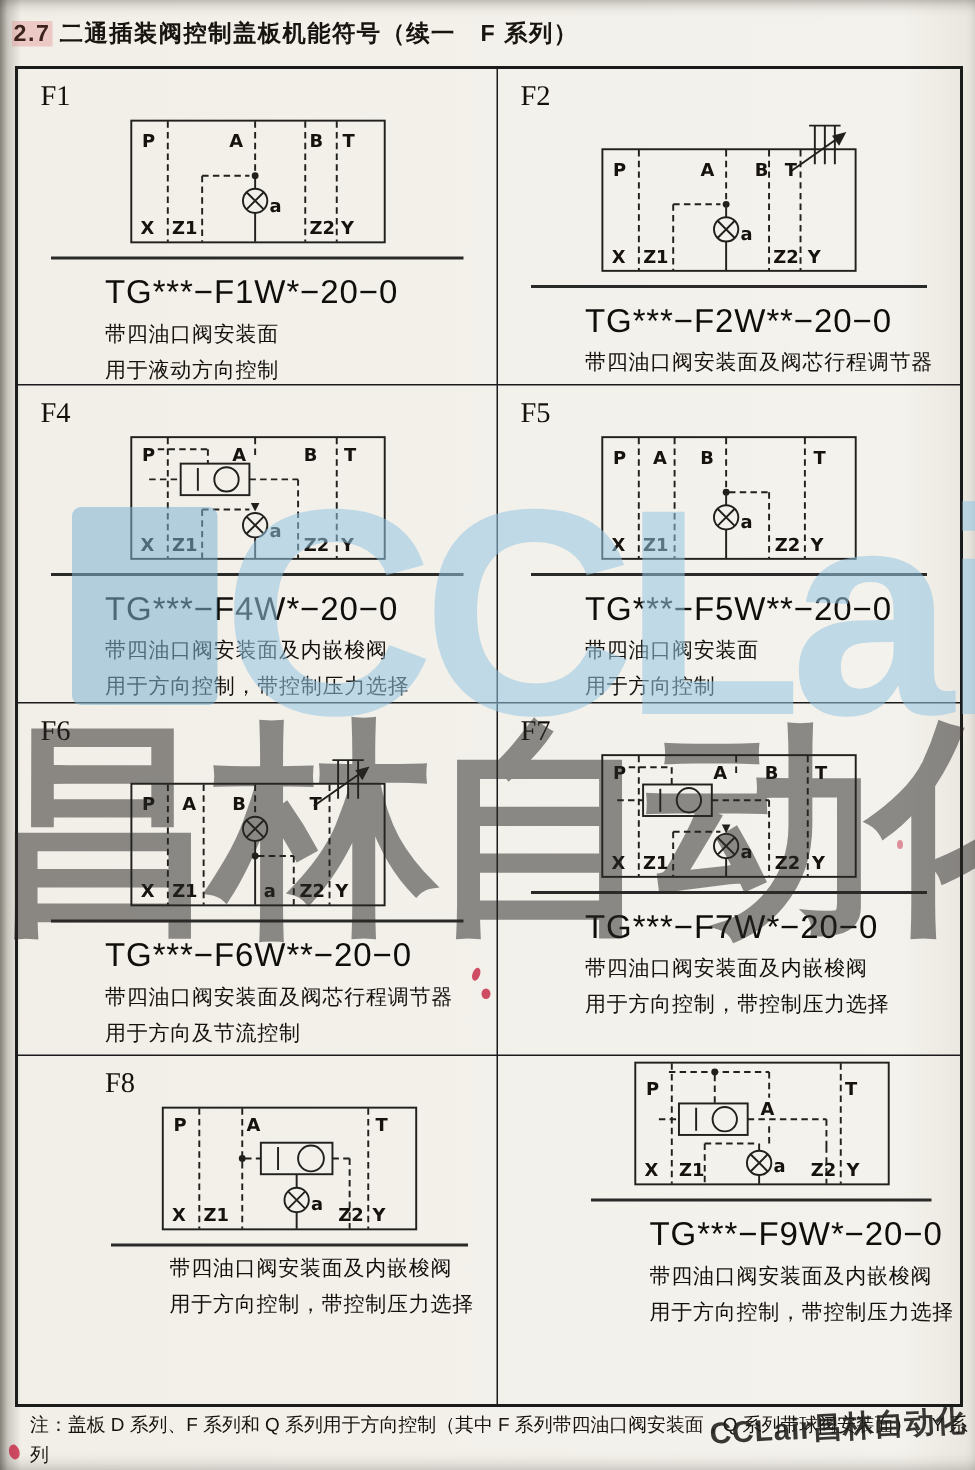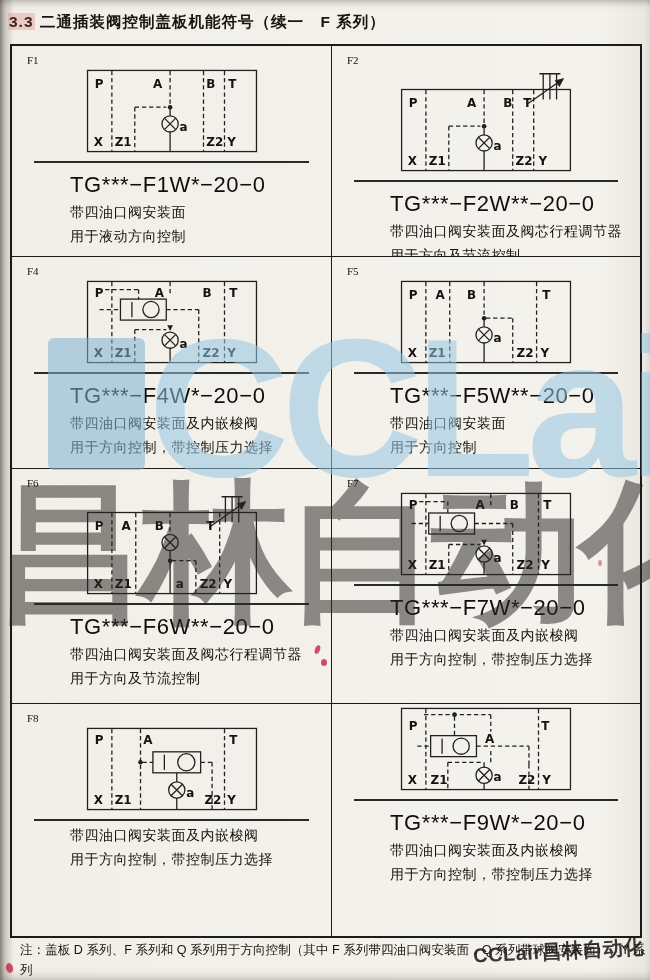--- a/index.html
+++ b/index.html
@@ -20,22 +20,22 @@
     font-size:15.5px;font-weight:bold;color:#18140f;letter-spacing:1px;
   }
   .page-title .sec{background:rgba(226,140,140,.38);padding:0 1px;color:#3c241c;}
   .valve-table{
     position:absolute;left:10px;top:44px;width:628px;height:890px;
     border:2.2px solid #1b1b1b;background:transparent;
     display:grid;grid-template-columns:320px 1fr;grid-template-rows:211px 212px 235px 1fr;
   }
   .cell{border-right:1.6px solid #1b1b1b;border-bottom:1.6px solid #1b1b1b;overflow:hidden;position:relative;}
   .cell:nth-child(2n){border-right:none;}
-  .cell:nth-child(n+7){border-bottom:none;}
-  .cell-label{font-family:"Liberation Serif","DejaVu Serif",serif;font-size:11px;color:#14110d;padding:8px 0 0 15px;}
+  .cell:nth-child(n+7){border-bottom:none;margin-left:43px;}
+  .cell-label{font-family:"Liberation Serif","DejaVu Serif",serif;font-size:19px;color:#14110d;padding:8px 0 0 15px;}
   .diagram{text-align:center;margin-top:3px;line-height:0;}
   .diagram svg{overflow:visible;}
   .sep{height:1.8px;background:#2a2a28;width:86%;margin:8px auto 0 auto;}
   .code{
     font-family:Liberation Sans, sans-serif;
     font-size:22px;color:#100e0b;margin:9px 0 0 58px;letter-spacing:.6px;white-space:nowrap;
   }
   .desc{font-size:14px;color:#15120e;margin:6px 0 0 58px;letter-spacing:.5px;white-space:nowrap;}
   
   .ln{stroke:#21201d;stroke-width:1.35;fill:none;}
@@ -58,21 +58,21 @@
   .pen1{left:315px;top:645px;width:5px;height:9px;transform:rotate(20deg);}
   .pen2{left:321px;top:659px;width:6px;height:7px;}
   .pen3{left:6px;top:963px;width:7px;height:10px;transform:rotate(-15deg);}
   .pen4{left:598px;top:560px;width:4px;height:6px;opacity:.6;}
 </style>
 </head>
 <body>
 
 <div class="page">
 
-  <div class="page-title"><span class="sec">3.3</span> <span>二通插装阀控制盖板机能符号（续一　F 系列）</span></div>
+  <div class="page-title"><span class="sec">2.7</span> <span>二通插装阀控制盖板机能符号（续一　F 系列）</span></div>
 
   <div class="valve-table">
 
     <div class="cell">
       <div class="cell-label">F1</div>
       <div class="diagram">
         <svg width="172" height="84" viewBox="0 0 180 88">
           <rect class="ln" x="1.5" y="1.5" width="177" height="85"></rect>
           <path class="dl" d="M27,2 V86 M51,40 V86 M88,2 V37 M123,2 V86 M145,2 V86 M51,40 H84"></path>
           <circle class="fl" cx="88" cy="40" r="2.4"></circle>

